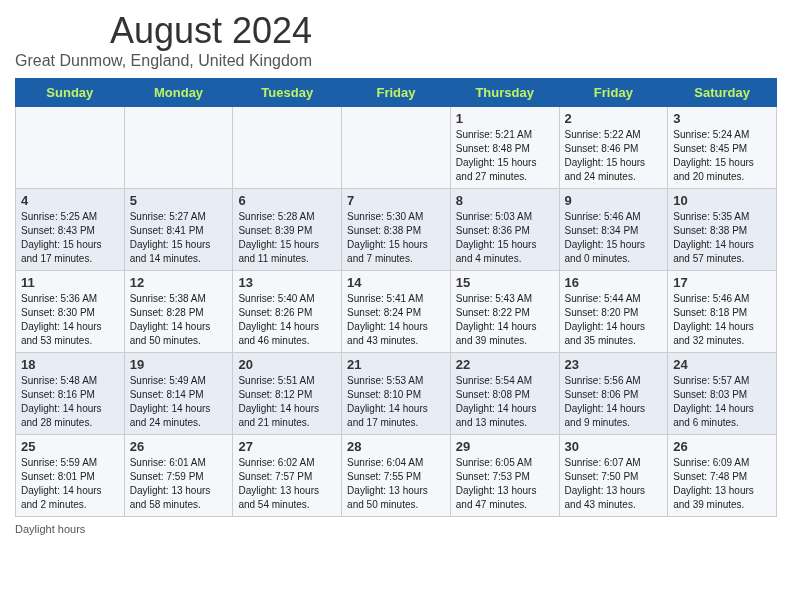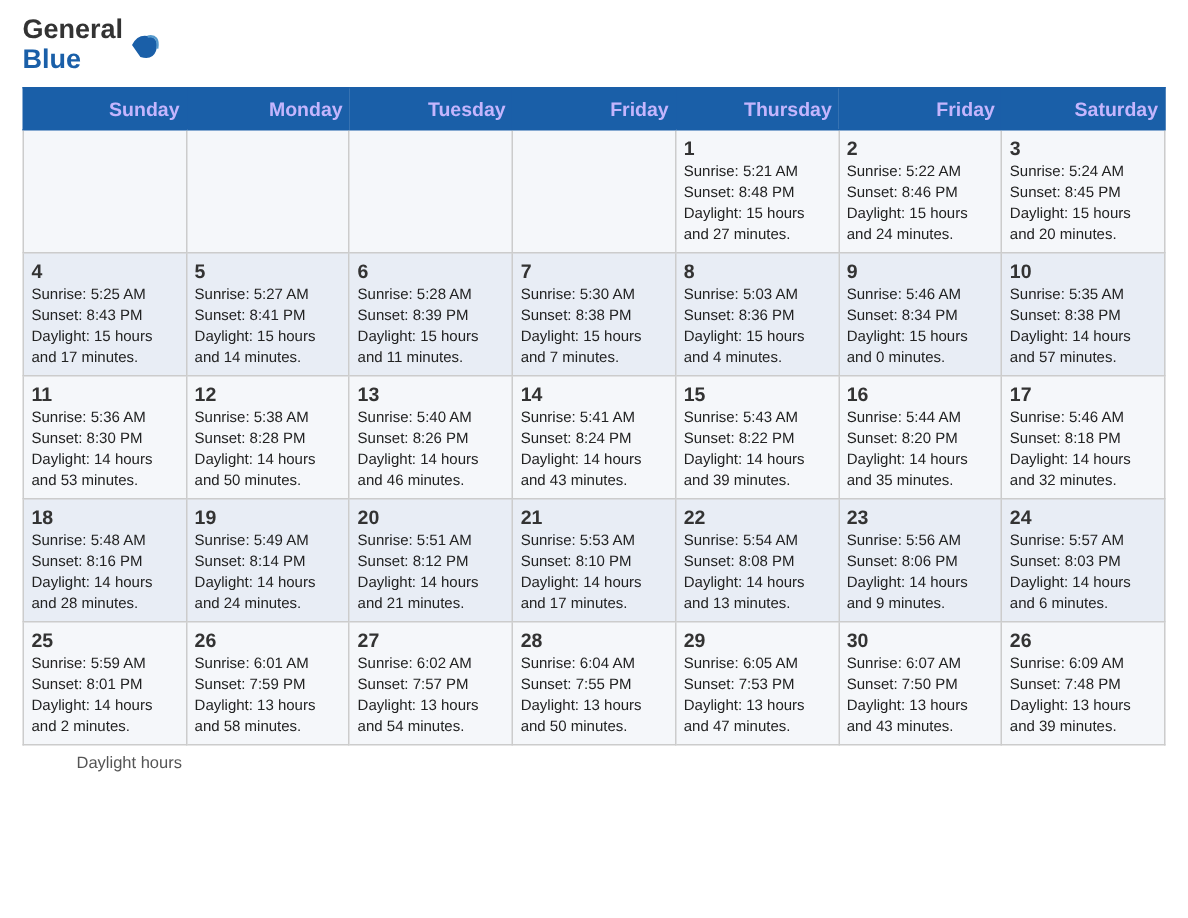--- a/index.html
+++ b/index.html
@@ -10,25 +10,25 @@
     .logo-text { font-size: 18px; font-weight: bold; line-height: 1.1; }
     .logo-general { color: #333; }
     .logo-blue { color: #1a5fa8; }
     .logo-icon { width: 24px; height: 24px; margin-left: 2px; }
     .title-block { text-align: right; }
     .month-title { font-size: 36px; color: #333; font-weight: normal; }
     .location { font-size: 16px; color: #555; }
     table { width: 100%; border-collapse: collapse; }
     thead tr th {
       background: #1a5fa8;
-      color: #c4b5fd;
+      color: #bef264;
       padding: 6px 4px;
       font-size: 13px;
       font-weight: bold;
-      text-align: right;
+      text-align: center;
       border: 1px solid #1a5fa8;
     }
     tbody tr td {
       border: 1px solid #ccc;
       vertical-align: top;
       padding: 4px 5px;
       font-size: 11px;
       color: #333;
       width: calc(100% / 7);
       height: 80px;
@@ -37,31 +37,23 @@
     tbody tr:nth-child(even) td { background: #e8edf5; }
     .day-num { font-size: 13px; font-weight: bold; display: block; margin-bottom: 2px; }
     .day-info { font-size: 10px; line-height: 1.4; color: #222; }
     .empty-cell { background: #f5f7fa !important; }
   </style>
 </head>
 <body>
 
 <div class="container">
   <div class="header">
-    <div class="logo">
-      <div style="display:flex;align-items:center;">
-        <div class="logo-text">
-          <span class="logo-general">General</span><br>
-          <span class="logo-blue">Blue</span>
-        </div>
-        <svg class="logo-icon" viewBox="0 0 30 30" xmlns="http://www.w3.org/2000/svg">
-          <path d="M5 15 Q10 5 20 8 Q28 10 25 20 Q22 28 12 25 Z" fill="#1a5fa8"></path>
-          <path d="M18 8 Q28 6 26 18" fill="none" stroke="#5599cc" stroke-width="2"></path>
-        </svg>
-      </div>
+    <div class="title-block">
+      <div class="month-title">August 2024</div>
+      <div class="location">Great Dunmow, England, United Kingdom</div>
     </div>
   </div>
 
   <table>
     <thead>
       <tr>
       <th>Sunday</th>
           <th>Monday</th>
           <th>Tuesday</th>
           <th>Friday</th>
@@ -298,16 +290,16 @@
             <span class="day-num">26</span>
             <div class="day-info">Sunrise: 6:09 AM
 Sunset: 7:48 PM
 Daylight: 13 hours
 and 39 minutes.</div>
           </td>
         </tr>
       </tbody>
   </table>
 
-  <div style="margin-top:6px; font-size:11px; color:#555;margin-left:36px;">
+  <div style="margin-top:6px; font-size:11px; color:#555;">
     <span>Daylight hours</span>
   </div>
 </div>
 
 </body></html>

